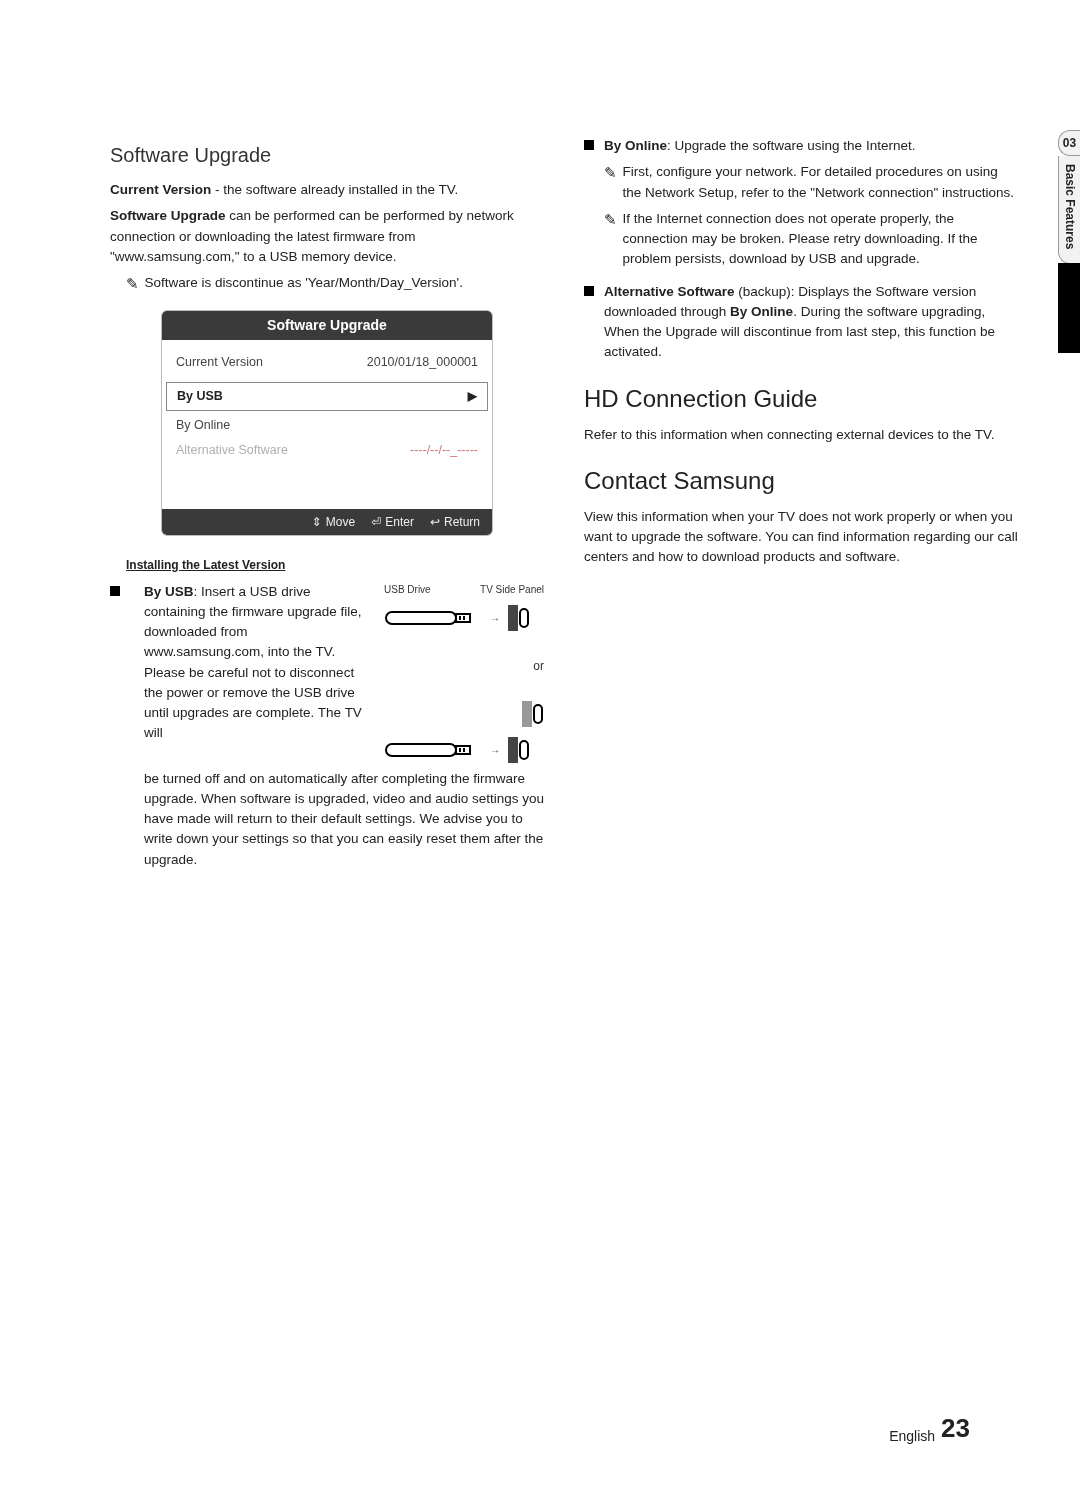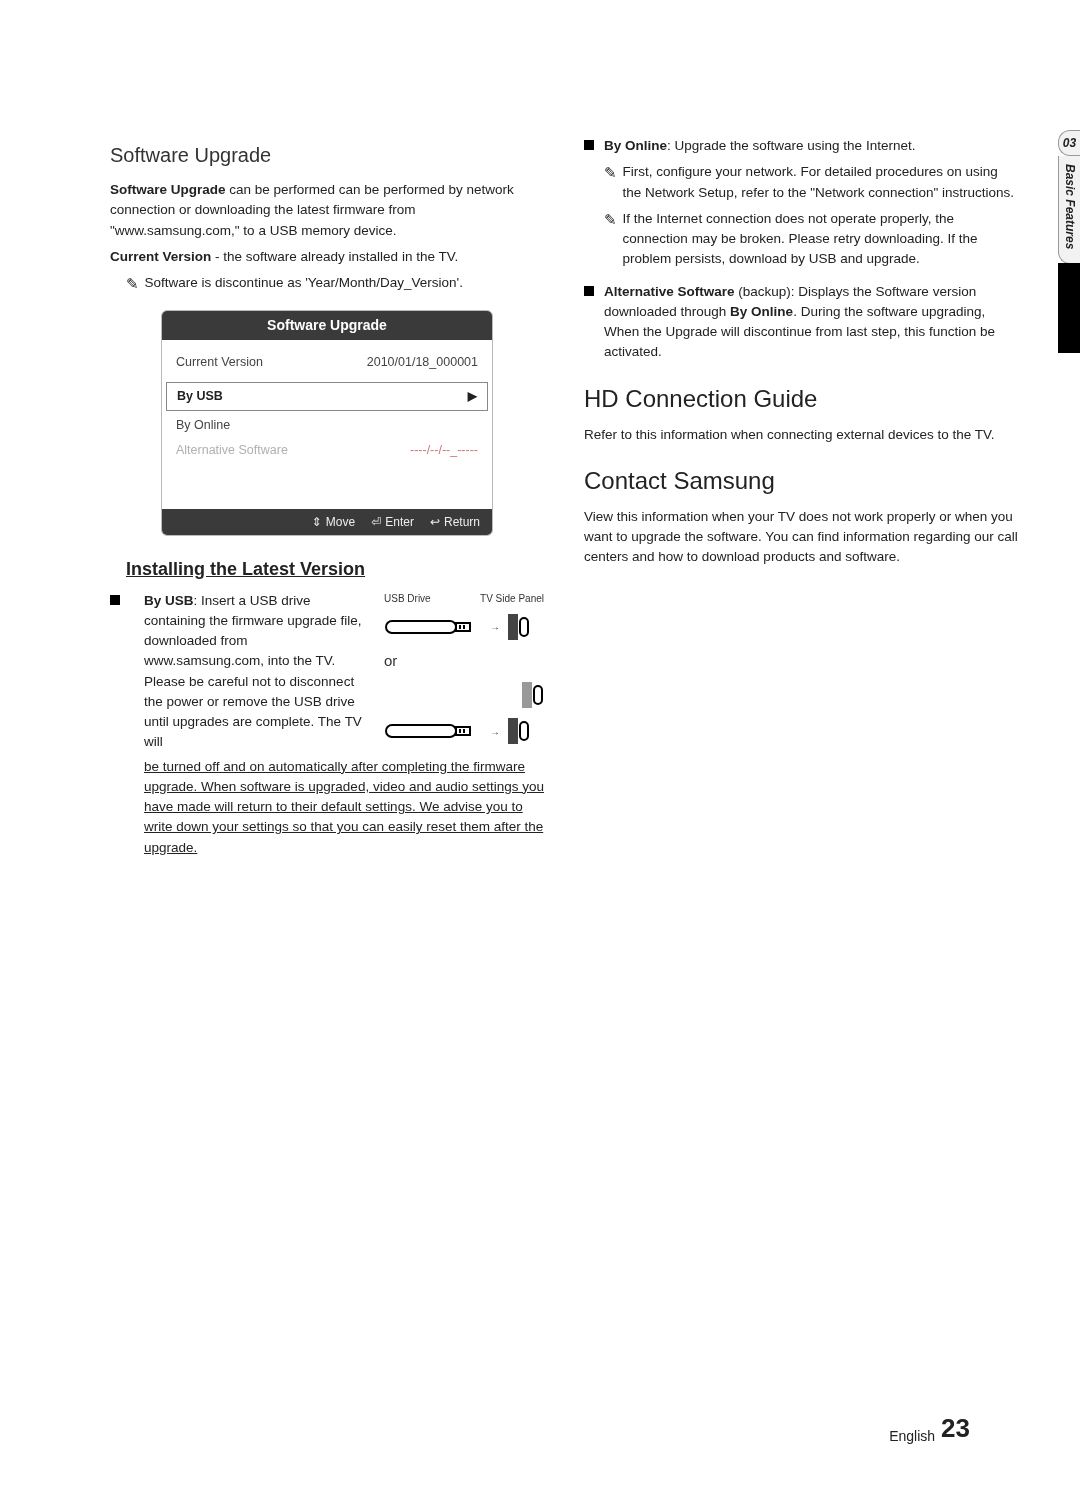--- a/index.html
+++ b/index.html
@@ -99,21 +99,21 @@
     padding: 4px 12px;
     font-size: 12px;
   }
   .su-foot span { display:flex; align-items:center; gap:4px; }
 
   .subhead {
     font-weight: bold;
     text-decoration: underline;
     margin: 16px 0 8px 16px;
     display: block;
-    font-size: 18px;
+    font-size: 12px;
   }
 
   .list {
     display: flex;
     gap: 10px;
     margin: 6px 0 6px 0;
   }
   .list .sq {
     width: 10px; height: 10px; background:#000; flex:0 0 auto; margin-top:4px;
   }
@@ -127,31 +127,30 @@
   .usb-diagram {
     width: 160px;
     display:flex; flex-direction:column;
     gap:6px;
     font-size:10px;
     color:#333;
   }
   .diag-lbl { display:flex; justify-content:space-between; }
   .connector-row { display:flex; align-items:center; gap:6px; }
   svg.usb { display:block; }
-  .orlabel { text-align:left; font-size:15px; margin:2px 0; }
+  .orlabel { text-align:right; font-size:12px; margin:18px 0; }
 
   
   .sidetab {
     position: absolute;
     right: 0;
     top: 130px;
     width: 22px;
     display:flex;
     flex-direction:column;
-    font-style:italic;
   }
   .tab-top {
     height: 24px;
     border: 1px solid #999;
     border-right: none;
     border-radius: 12px 0 0 12px;
     display:flex; align-items:center; justify-content:center;
     font-size:12px; font-weight:bold;
     background:#f2f2f2;
   }
@@ -194,25 +193,25 @@
   <div class="tab-main">Basic Features</div>
   <div class="tab-black"></div>
 </div>
 
 <div class="page">
 
   <div class="col">
     <h2>Software Upgrade</h2>
 
     <div class="para">
+      <span class="bold">Current Version</span><span> - the software already installed in the TV.</span>
+    </div>
+
+    <div class="para">
       <span class="bold">Software Upgrade </span><span>can be performed can be performed by network connection or downloading the latest firmware from "www.samsung.com," to a USB memory device.</span>
-    </div>
-
-    <div class="para">
-      <span class="bold">Current Version</span><span> - the software already installed in the TV.</span>
     </div>
 
     <div class="note">
       <span class="hand">✎</span>
       <span>Software is discontinue as 'Year/Month/Day_Version'.</span>
     </div>
 
     <div class="su-panel">
       <div class="su-title">Software Upgrade</div>
       <div class="su-body">
@@ -290,21 +289,21 @@
                   <rect x="79" y="9" width="2" height="4" fill="#000"></rect>
               </svg>
               <span>→</span>
               <svg width="24" height="30">
                 <rect x="2" y="2" width="10" height="26" fill="#444"></rect>
                 <rect x="14" y="6" width="8" height="18" rx="4" fill="none" stroke="#000" stroke-width="2"></rect>
               </svg>
             </div>
           </div>
         </div>
-        <div style="margin-left:14px; margin-top:4px;text-decoration:underline;">be turned off and on automatically after completing the firmware upgrade. When software is upgraded, video and audio settings you have made will return to their default settings. We advise you to write down your settings so that you can easily reset them after the upgrade.</div>
+        <div style="margin-left:14px; margin-top:4px;">be turned off and on automatically after completing the firmware upgrade. When software is upgraded, video and audio settings you have made will return to their default settings. We advise you to write down your settings so that you can easily reset them after the upgrade.</div>
       </div>
     </div>
   </div>
 
   <div class="col">
 
     <div class="list">
       <div class="sq"></div>
       <div class="body">
         <div>

